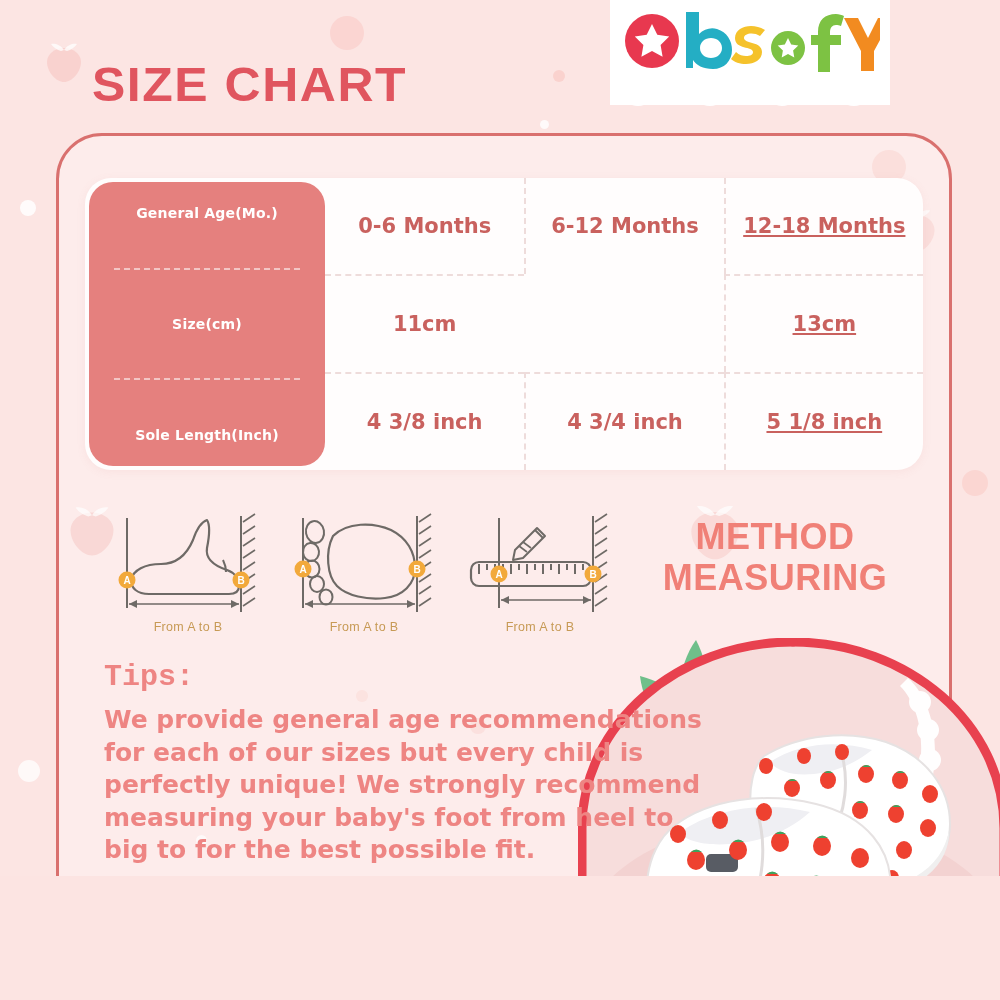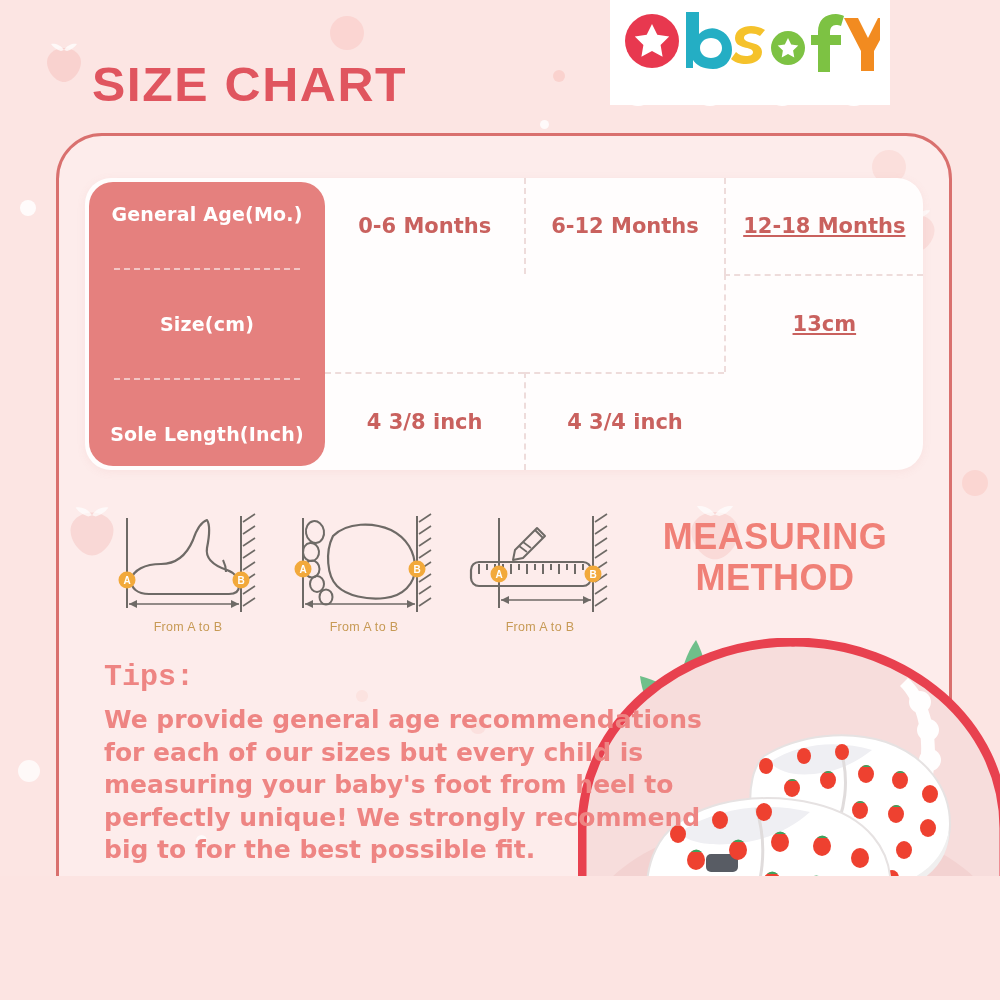--- a/index.html
+++ b/index.html
@@ -53,21 +53,21 @@
   #table-grid{display:grid;grid-template-columns:240px 1fr 1fr 1fr;height:100%;}
   .hdr-col{
     grid-column:1;grid-row:1/span 3;
     background:#E5807E;border-radius:24px;
     display:flex;flex-direction:column;justify-content:space-around;align-items:center;
     margin:4px 0 4px 4px;
   }
   .hdr-cell{
     color:#FFFFFF;
     font-family:"DejaVu Sans", sans-serif;
-    font-size:19px;font-weight:bold;letter-spacing:.2px;
+    font-size:14px;font-weight:bold;letter-spacing:.2px;
     text-align:left;padding:0 6px;white-space:nowrap;
   }
   .hdr-sep{width:186px;height:0;border-top:2px dashed rgba(255,255,255,.55);}
   .val-cell{
     display:flex;align-items:center;justify-content:center;
     color:#C9615E;
     font-family:"DejaVu Sans", sans-serif;
     font-size:21px;font-weight:bold;
     text-align:center;white-space:nowrap;
   }
@@ -199,24 +199,26 @@
         <div class="hdr-sep"></div>
         <div class="hdr-cell">Size(cm)</div>
         <div class="hdr-sep"></div>
         <div class="hdr-cell">Sole Length(Inch)</div>
       </div>
 
       <div class="val-cell r1 c2">0-6 Months</div>
       <div class="val-cell r1 c3">6-12 Months</div>
       <div class="val-cell r1 c4">12-18 Months</div>
 
+      <div class="val-cell r2 c2">11cm</div>
       <div class="val-cell r2 c4">13cm</div>
 
       <div class="val-cell r3 c2">4 3/8 inch</div>
       <div class="val-cell r3 c3">4 3/4 inch</div>
+      <div class="val-cell r3 c4">5 1/8 inch</div>
     </div>
   </div>
 
   <div id="diagrams">
 
     <div class="diagram">
       <svg width="166" height="104" viewBox="0 0 166 104">
         <line x1="22" y1="6" x2="22" y2="96" stroke="#6E6A66" stroke-width="2"></line>
         <line x1="136" y1="4" x2="136" y2="100" stroke="#6E6A66" stroke-width="2"></line>
         <g stroke="#6E6A66" stroke-width="1.6">
@@ -313,22 +315,22 @@
         <circle cx="42" cy="62" r="8.5" fill="#F2A93B"></circle>
           <text x="42" y="66" font-size="10" font-family="Liberation Sans, sans-serif" fill="#FFFFFF" text-anchor="middle" font-weight="bold">A</text>
         <circle cx="136" cy="62" r="8.5" fill="#F2A93B"></circle>
           <text x="136" y="66" font-size="10" font-family="Liberation Sans, sans-serif" fill="#FFFFFF" text-anchor="middle" font-weight="bold">B</text>
       </svg>
       <div class="dcap">From A to B</div>
     </div>
   </div>
 
   <div id="measuring">
+    <div>METHOD</div>
     <div>MEASURING</div>
-    <div>METHOD</div>
   </div>
 
   <svg class="deco" style="left:600px;top:630px;" width="200" height="190" viewBox="0 0 200 190">
     <path d="M96 10 C112 40 110 74 92 96 C76 74 76 38 96 10Z" fill="#6FBF8A"></path>
     <path d="M40 46 C72 54 96 78 98 104 C70 104 44 82 40 46Z" fill="#6FBF8A"></path>
     <path d="M8 106 C36 104 62 112 76 128 C56 142 26 136 8 106Z" fill="#6FBF8A"></path>
   </svg>
 
   <div id="shoe-photo">
     <svg width="430" height="380" viewBox="0 0 430 380">
@@ -439,18 +441,18 @@
       </g>
       <path d="M215 4 C330 4 426 86 426 190 L426 380" fill="none" stroke="#E8414F" stroke-width="9" stroke-linecap="round"></path>
       <path d="M215 4 C100 4 4 86 4 190 L4 380" fill="none" stroke="#E8414F" stroke-width="9" stroke-linecap="round"></path>
     </svg>
   </div>
 
   <div id="tips">
     <div id="tips-title">Tips:</div>
     <div class="tip-line">We provide general age recommendations</div>
     <div class="tip-line">for each of our sizes but every child is</div>
+    <div class="tip-line">perfectly unique! We strongly recommend</div>
     <div class="tip-line">measuring your baby's foot from heel to</div>
-    <div class="tip-line">perfectly unique! We strongly recommend</div>
     <div class="tip-line">big to for the best possible fit.</div>
   </div>
 
 </div>
 
 </body></html>

